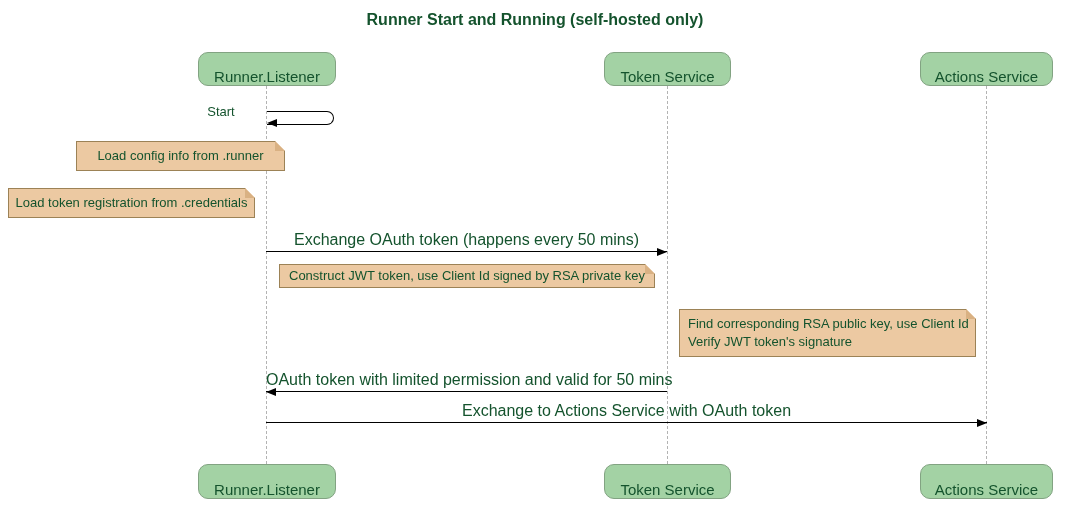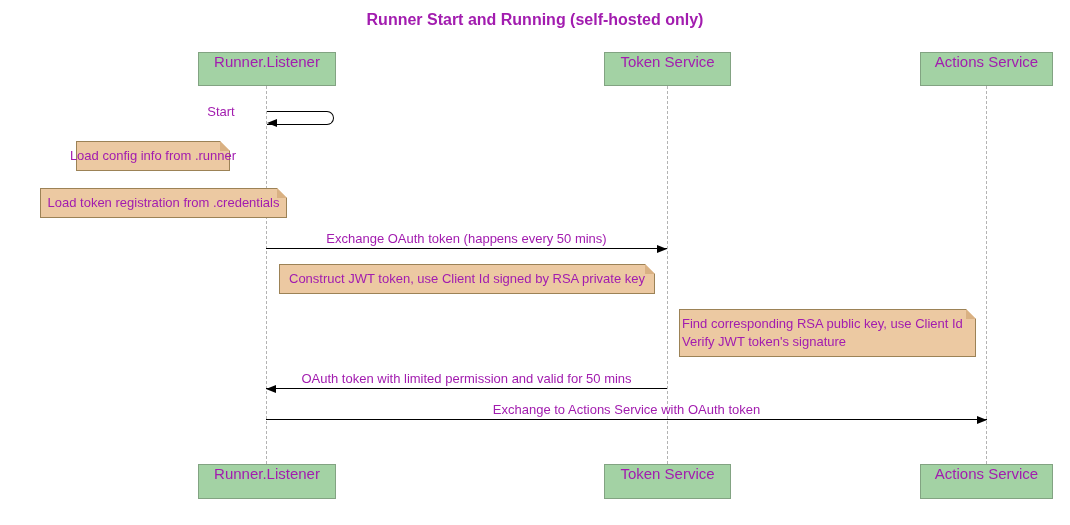--- a/index.html
+++ b/index.html
@@ -1,54 +1,54 @@
 <!DOCTYPE html>
 <html style="--participant-fill: #a3d2a4; --participant-border: #82a382; --note-fill: #ecc9a2; --note-border: #9c8256; --note-fold: #d9b183; --lifeline: #b3b3b3; --arrow: #000000;"><head>
 <meta charset="utf-8">
 <style>
   html,body{margin:0;padding:0;background:#fff;}
   .canvas{
     position:relative;width:1070px;height:525px;background:#fff;
-    font-family:"Liberation Sans",sans-serif;color:#a21caf;overflow:hidden;
+    font-family:"Liberation Sans",sans-serif;color:#14532d;overflow:hidden;
   }
   .title{
     position:absolute;top:11px;left:0;width:100%;text-align:center;
     font-size:16px;font-weight:bold;
   }
   .lifeline{
     position:absolute;top:86px;height:378px;width:0;
     border-left:1px dashed var(--lifeline,#b3b3b3);
   }
   .participant{
     position:absolute;box-sizing:border-box;height:34px;
     background:var(--participant-fill,#a3d2a4);
     border:1px solid var(--participant-border,#82a382);
-    border-radius:0;font-size:15px;
-    display:flex;align-items:flex-start;justify-content:center;
+    border-radius:10px;font-size:15px;
+    display:flex;align-items:flex-end;justify-content:center;
   }
   .participant.bottom{height:35px;}
   .note{
     position:absolute;box-sizing:border-box;
     background:var(--note-fill,#ecc9a2);
     border:1px solid var(--note-border,#9c8256);
     font-size:13px;display:flex;align-items:center;justify-content:center;
     text-align:center;line-height:1.35;
   }
-  .note.left-text{justify-content:flex-start;text-align:left;padding:4px 2px;}
+  .note.left-text{justify-content:flex-start;text-align:left;padding:4px 8px;}
   .note::before{
     content:"";position:absolute;top:-1px;right:-1px;width:0;height:0;
     border-top:10px solid #fff;border-left:10px solid transparent;
   }
   .note::after{
     content:"";position:absolute;top:-1px;right:-1px;width:0;height:0;
     border-bottom:10px solid var(--note-fold,#d9b183);
     border-right:10px solid transparent;
   }
   .msg{position:absolute;}
-  .msg-label{width:100%;text-align:center;font-size:13px;padding-bottom:2px;white-space:nowrap;}
+  .msg-label{width:100%;text-align:center;font-size:16px;padding-bottom:2px;white-space:nowrap;}
   .msg-line{position:relative;height:0;border-top:1px solid #000;}
   .arrowhead{position:absolute;width:0;height:0;top:-4.5px;}
   .arrowhead.right{right:0;border-left:10px solid #000;border-top:4px solid transparent;border-bottom:4px solid transparent;}
   .arrowhead.left{left:0;border-right:10px solid #000;border-top:4px solid transparent;border-bottom:4px solid transparent;}
   .self-label{
     position:absolute;left:180px;top:104px;width:82px;text-align:center;
     font-size:13px;white-space:nowrap;
   }
   .self-loop{
     position:absolute;left:267px;top:111px;width:66px;height:12px;
@@ -79,35 +79,35 @@
     <span>Token Service</span>
   </div>
   <div class="participant" style="left:920px;top:52px;width:133px;">
     <span>Actions Service</span>
   </div>
 
   <div class="self-label">Start</div>
   <div class="self-loop"></div>
   <div class="self-arrowhead"></div>
 
-  <div class="note" style="left:76px;top:141px;width:154px;height:30px;text-align:right;">
+  <div class="note" style="left:76px;top:141px;width:209px;height:30px;text-align:right;">
     <span class="note-line">Load config info from .runner</span>
   </div>
-  <div class="note" style="left:8px;top:188px;width:247px;height:30px;margin-left:32px;">
+  <div class="note" style="left:8px;top:188px;width:247px;height:30px;">
     <span class="note-line">Load token registration from .credentials</span>
   </div>
 
   <div class="msg" style="left:266px;top:231px;width:401px;">
     <div class="msg-label">Exchange OAuth token (happens every 50 mins)</div>
     <div class="msg-line">
       <span class="arrowhead right"></span>
     </div>
   </div>
 
-  <div class="note" style="left:279px;top:264px;width:376px;height:30px;">
+  <div class="note" style="left:279px;top:264px;width:376px;height:24px;">
     <span class="note-line">Construct JWT token, use Client Id signed by RSA private key</span>
   </div>
 
   <div class="note left-text" style="left:679px;top:309px;width:297px;height:48px;">
     <span>
       <span class="note-line">Find corresponding RSA public key, use Client Id</span>
       <span class="note-line">Verify JWT token's signature</span>
     </span>
   </div>
 

